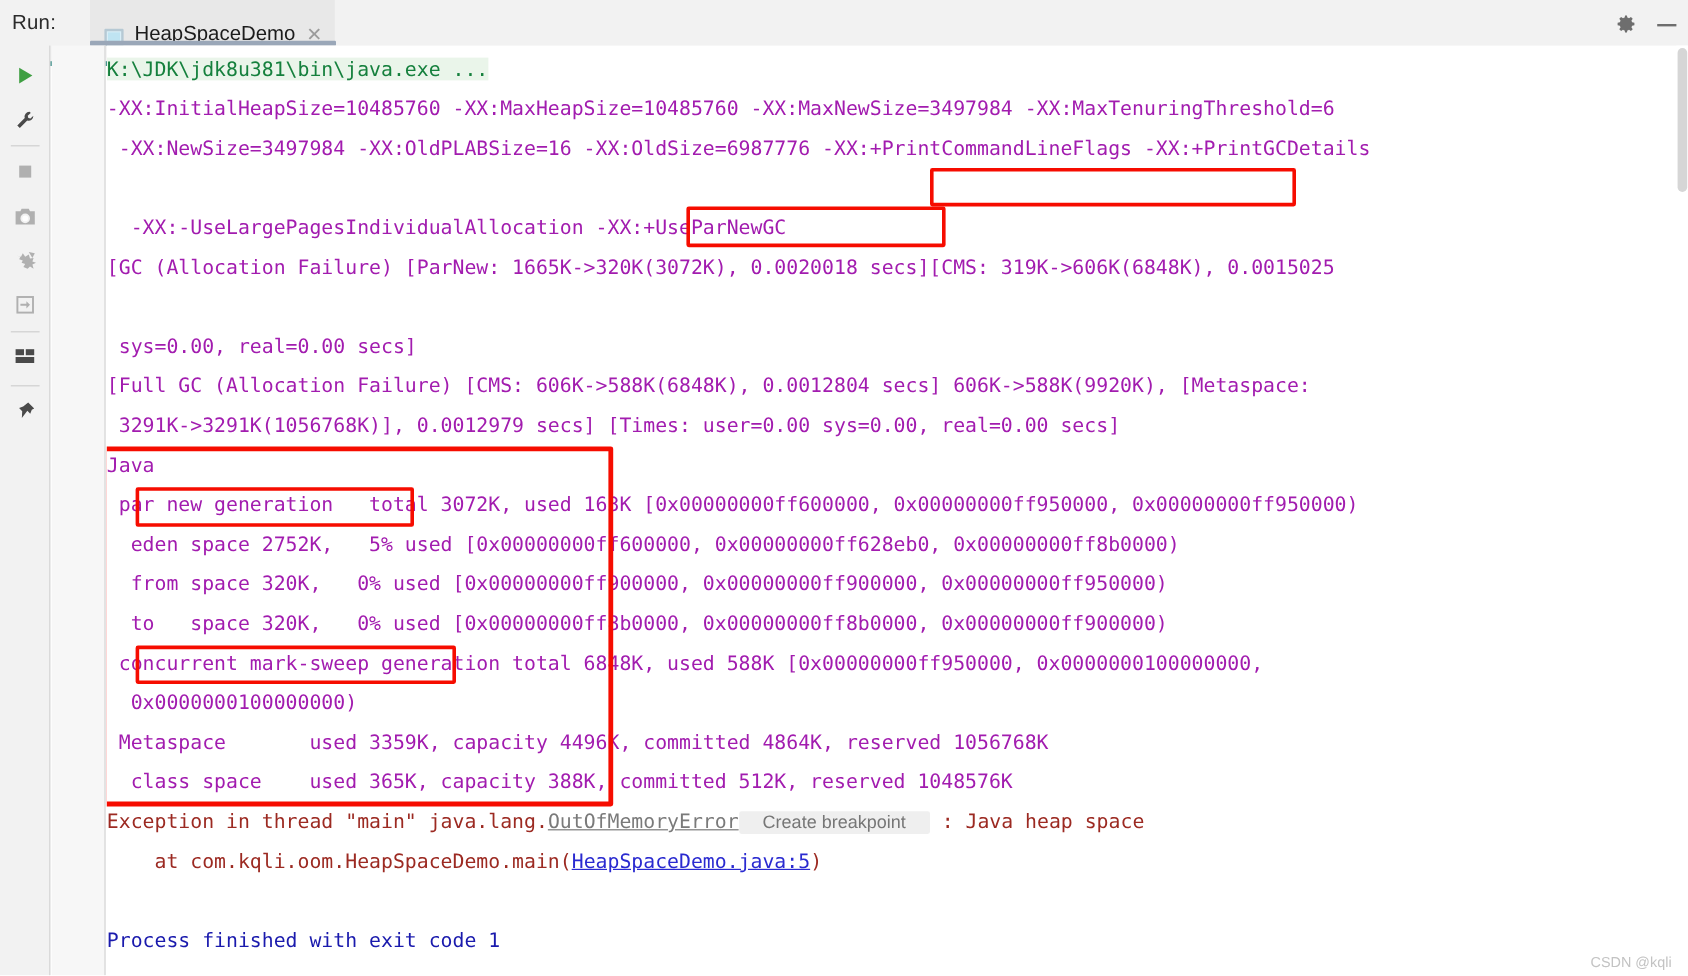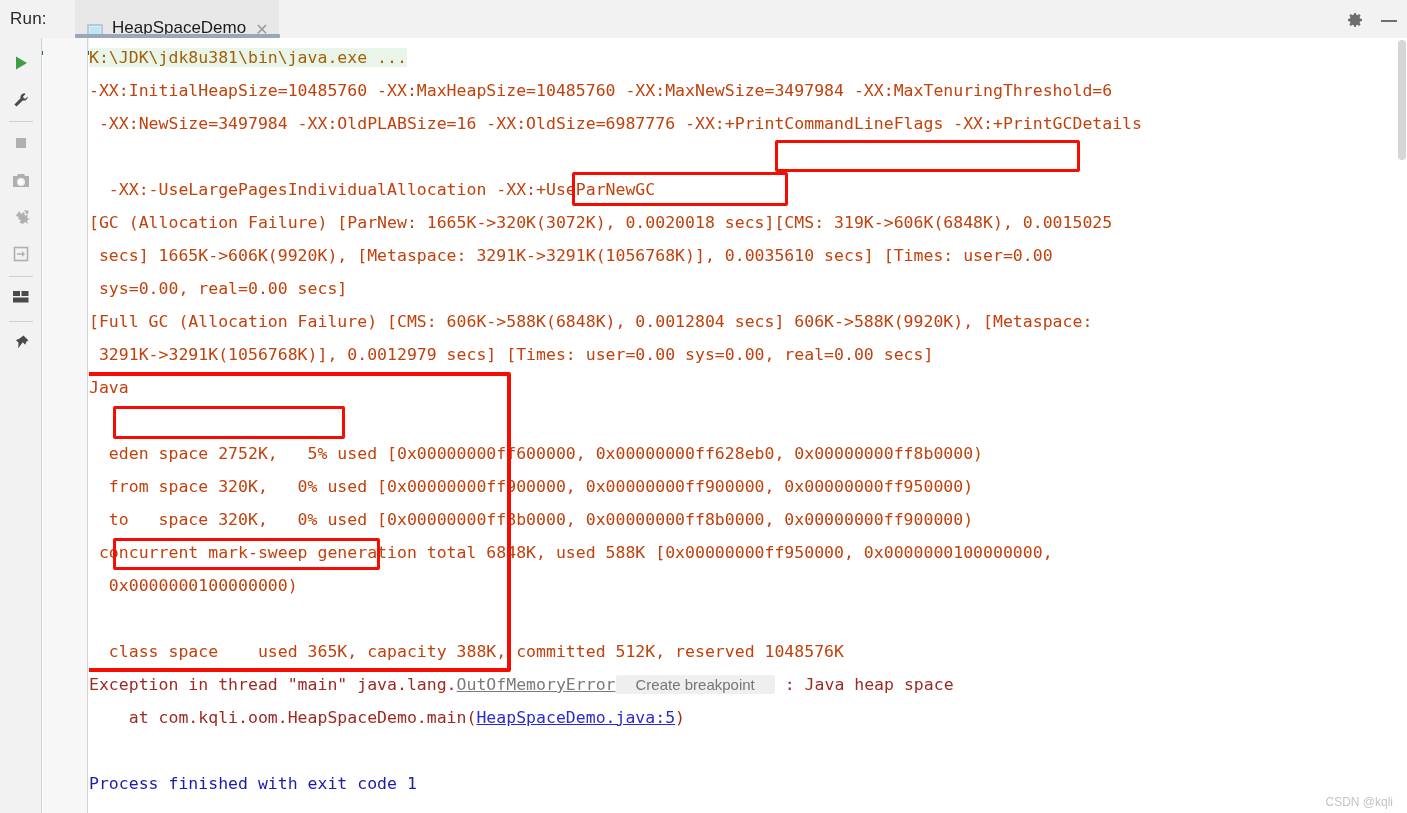--- a/index.html
+++ b/index.html
@@ -131,23 +131,23 @@
     background: #ffffff;
     overflow: hidden;
   }
   .line {
     position: absolute;
     left: 0;
     white-space: pre;
     font-family: "DejaVu Sans Mono", "Liberation Mono", monospace;
     font-size: 16.5px;
     line-height: 20px;
-    color: #c2410c;
-  }
-  .cmdline { color: #a16207; }
+    color: #a21caf;
+  }
+  .cmdline { color: #15803d; }
   .cmdline .hl-bg { background: #eaf5ea; }
   .err { color: #9c2a22; }
   .blue { color: #1a1aad; }
   .link {
     color: #2a2ad0;
     text-decoration: underline;
   }
   .graylink {
     color: #7a7a7a;
     text-decoration: underline;
@@ -306,30 +306,31 @@
   </div>
 
   <div class="console">
 
     <div class="line cmdline" style="top:10px"><span class="hl-bg">K:\JDK\jdk8u381\bin\java.exe ...</span></div>
 
     <div class="line" style="top:43px">-XX:InitialHeapSize=10485760 -XX:MaxHeapSize=10485760 -XX:MaxNewSize=3497984 -XX:MaxTenuringThreshold=6</div>
     <div class="line" style="top:76px"> -XX:NewSize=3497984 -XX:OldPLABSize=16 -XX:OldSize=6987776 -XX:+PrintCommandLineFlags -XX:+PrintGCDetails</div>
     <div class="line" style="top:142px">  -XX:-UseLargePagesIndividualAllocation -XX:+UseParNewGC</div>
     <div class="line" style="top:175px">[GC (Allocation Failure) [ParNew: 1665K-&gt;320K(3072K), 0.0020018 secs][CMS: 319K-&gt;606K(6848K), 0.0015025</div>
-    <div class="line" style="top:208px"> secs] 1665K-&gt;606K(9920K), [Metaspace: 3291K-&gt;3291K(1056768K)], 0.0035610 secs] [Times: user=0.00</div>
     <div class="line" style="top:241px"> sys=0.00, real=0.00 secs]</div>
     <div class="line" style="top:274px">[Full GC (Allocation Failure) [CMS: 606K-&gt;588K(6848K), 0.0012804 secs] 606K-&gt;588K(9920K), [Metaspace:</div>
     <div class="line" style="top:307px"> 3291K-&gt;3291K(1056768K)], 0.0012979 secs] [Times: user=0.00 sys=0.00, real=0.00 secs]</div>
     <div class="line" style="top:340px">Java</div>
+    <div class="line" style="top:373px"> par new generation   total 3072K, used 163K [0x00000000ff600000, 0x00000000ff950000, 0x00000000ff950000)</div>
     <div class="line" style="top:406px">  eden space 2752K,   5% used [0x00000000ff600000, 0x00000000ff628eb0, 0x00000000ff8b0000)</div>
     <div class="line" style="top:439px">  from space 320K,   0% used [0x00000000ff900000, 0x00000000ff900000, 0x00000000ff950000)</div>
     <div class="line" style="top:472px">  to   space 320K,   0% used [0x00000000ff8b0000, 0x00000000ff8b0000, 0x00000000ff900000)</div>
     <div class="line" style="top:505px"> concurrent mark-sweep generation total 6848K, used 588K [0x00000000ff950000, 0x0000000100000000,</div>
     <div class="line" style="top:538px">  0x0000000100000000)</div>
+    <div class="line" style="top:571px"> Metaspace       used 3359K, capacity 4496K, committed 4864K, reserved 1056768K</div>
     <div class="line" style="top:604px">  class space    used 365K, capacity 388K, committed 512K, reserved 1048576K</div>
 
     <div class="line err" style="top:637px"><span>Exception in thread "main" java.lang.</span><span class="graylink">OutOfMemoryError</span><span class="breakpoint-chip">Create breakpoint</span><span> : </span><span>Java heap space</span></div>
 
     <div class="line err" style="top:670px"><span>    at com.kqli.oom.HeapSpaceDemo.main(</span><span class="link">HeapSpaceDemo.java:5</span><span>)</span></div>
 
     <div class="line blue" style="top:736px">Process finished with exit code 1</div>
 
     <div class="redbox" style="left:686px; top:102px; width:305px; height:32px;"></div>
     <div class="redbox" style="left:483px; top:134px; width:216px; height:34px;"></div>

